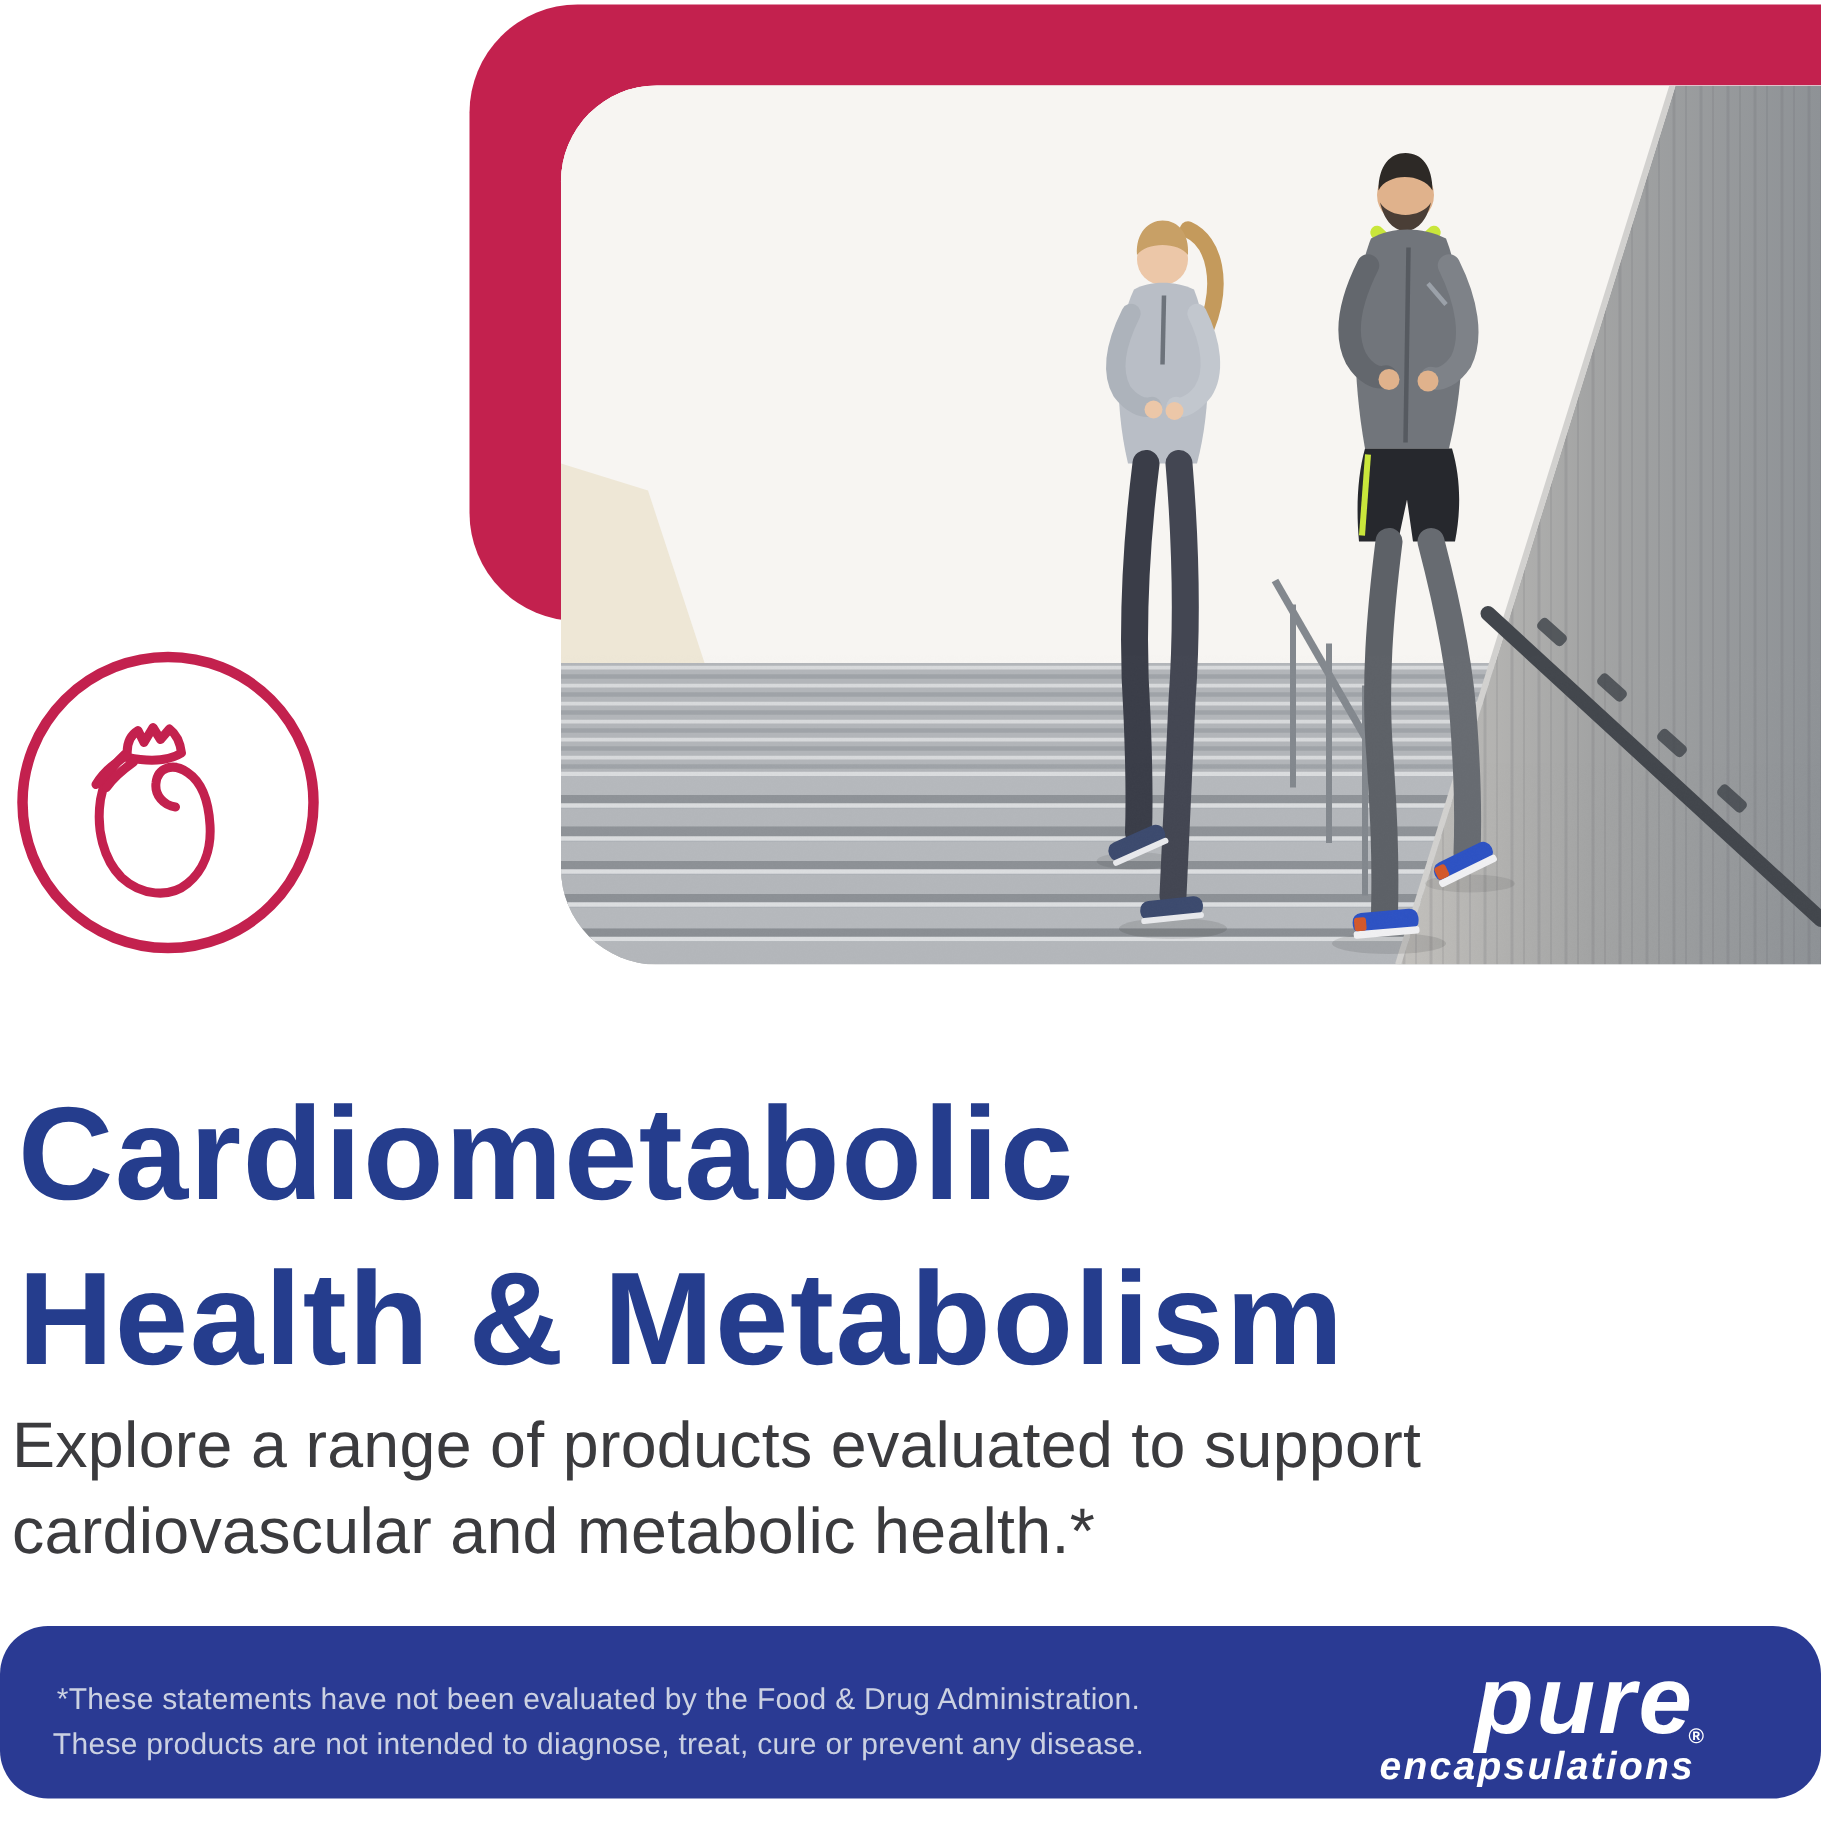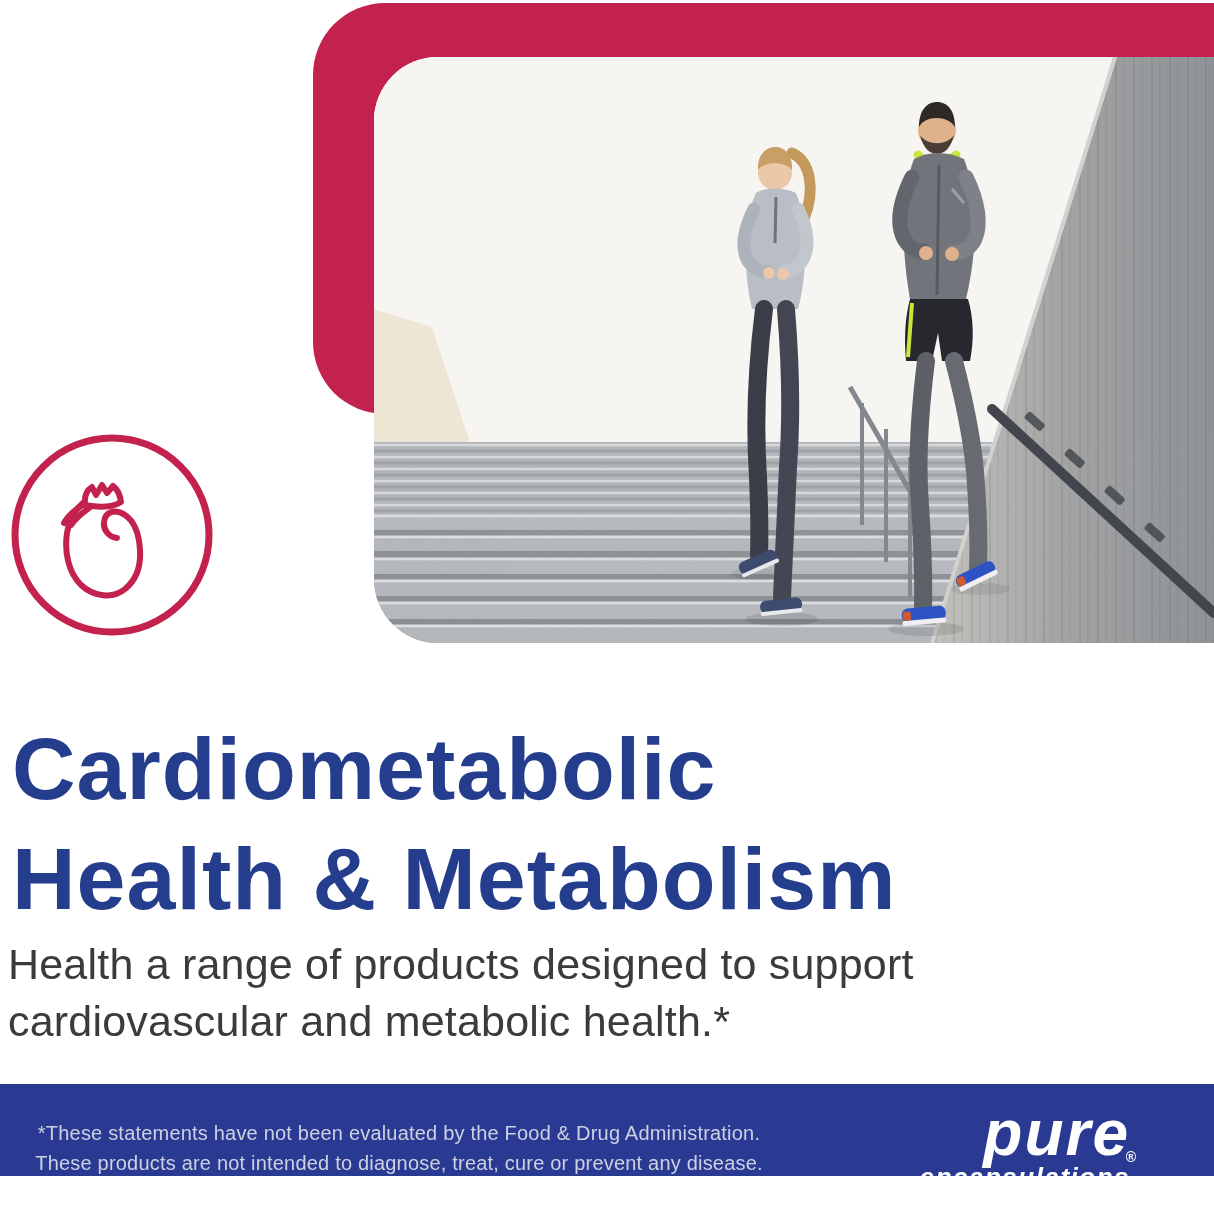--- a/index.html
+++ b/index.html
@@ -31,22 +31,23 @@
     color:var(--heading);white-space:nowrap;
   }
   
   .subhead{
     position:absolute;left:8px;top:936px;margin:0;
     font-size:43px;line-height:57px;font-weight:normal;letter-spacing:0.2px;
     color:var(--body-text);white-space:nowrap;
   }
   
   .footer{
-    position:absolute;left:0;top:1084px;width:1214px;height:92px;
+    position:absolute;left:0;top:1084px;width:1214px;height:115px;
     background:var(--footer-bg);
+    border-radius:32px;
   }
   .disclaimer{
     position:absolute;left:14px;top:36px;width:770px;
     display:flex;flex-direction:column;align-items:center;gap:3px;
     font-size:20px;line-height:27px;letter-spacing:0.2px;
     color:var(--footer-text);
   }
   .disclaimer div{white-space:nowrap;}
   .logo{
     position:absolute;right:84px;top:20px;text-align:right;
@@ -224,21 +225,21 @@
       </g>
     </svg>
   </div>
 
   <h1 class="title">
     <span>Cardiometabolic</span><br>
     <span>Health &amp; Metabolism</span>
   </h1>
 
   <p class="subhead">
-    <span>Health a range of products designed to support</span><br>
+    <span>Explore a range of products evaluated to support</span><br>
     <span>cardiovascular and metabolic health.*</span>
   </p>
 
   <div class="footer">
     <div class="disclaimer">
       <div>*These statements have not been evaluated by the Food &amp; Drug Administration.</div>
       <div>These products are not intended to diagnose, treat, cure or prevent any disease.</div>
     </div>
     <div class="logo">
       <div class="logo-pure">pure</div>

